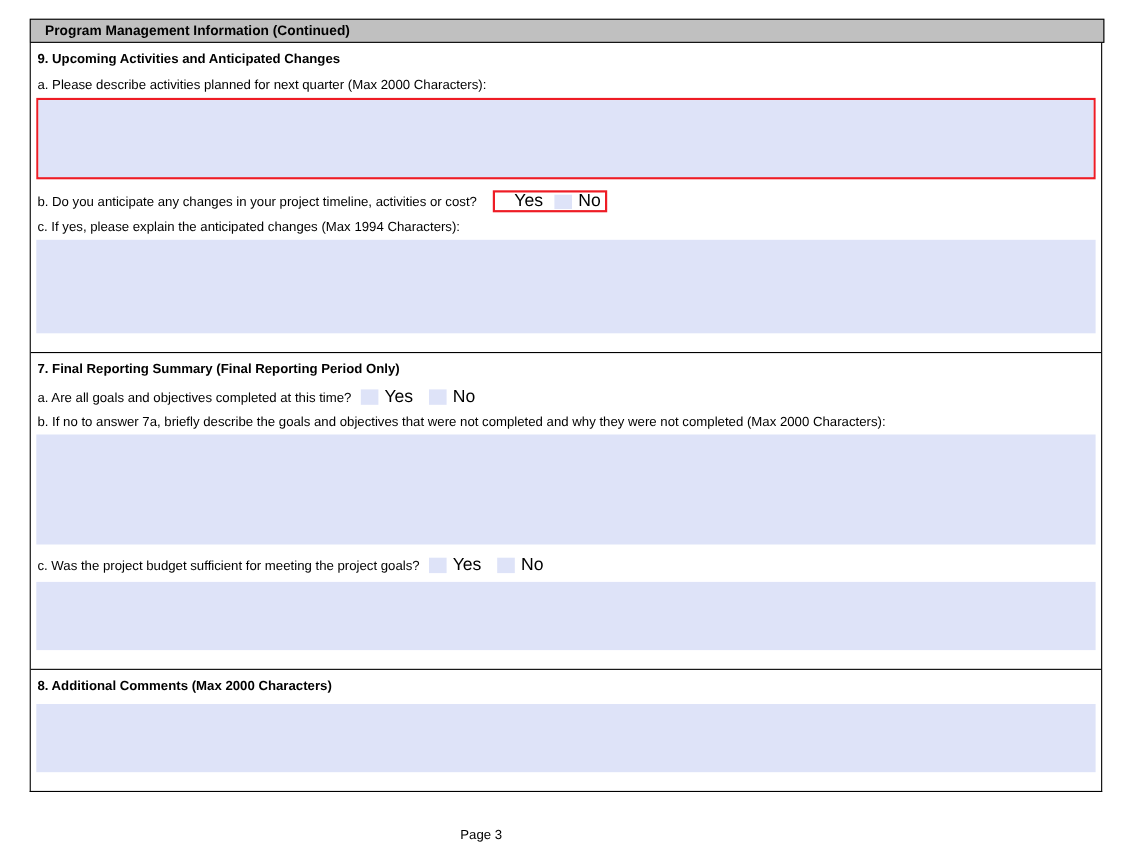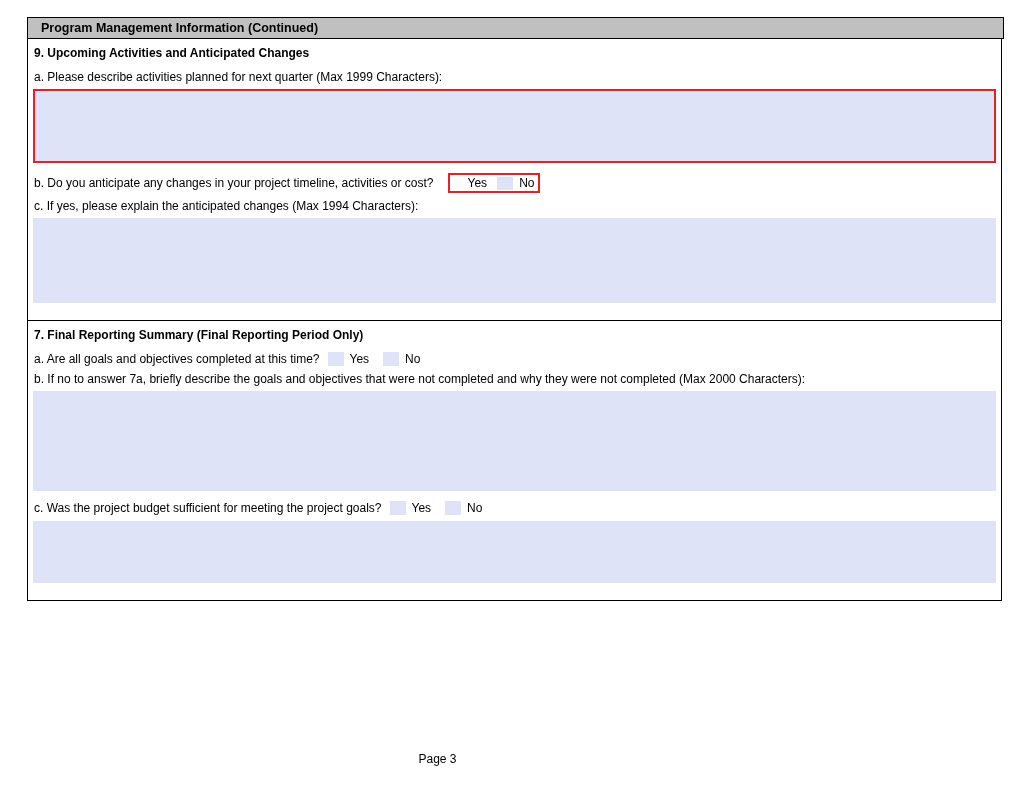--- a/index.html
+++ b/index.html
@@ -93,21 +93,21 @@
   }
   .checkbox {
     display: inline-block;
     width: 16px;
     height: 14px;
     background: #dee3f8;
     border: none;
     margin-right: 6px;
   }
   .choice-label {
-    font-size: 12px;
+    font-size: 16px;
   }
   .yesno-highlight {
     border: 2px solid #ee1c25;
     display: inline-flex;
     align-items: center;
     padding: 1px 4px 1px 4px;
     margin-left: 6px;
     box-sizing: border-box;
     height: 20px;
   }
@@ -138,21 +138,21 @@
 
 <div class="page">
 
   <div class="section-header">Program Management Information (Continued)</div>
 
   <div class="form-outer">
 
     <div class="block">
       <div class="sub-title">9. Upcoming Activities and Anticipated Changes</div>
 
-      <div class="q">a. Please describe activities planned for next quarter (Max 1999 Characters):</div>
+      <div class="q">a. Please describe activities planned for next quarter (Max 2000 Characters):</div>
 
       <div class="highlight-box">
         <div class="textbox h70"></div>
       </div>
 
       <div class="row-inline">
         <span class="label-text">b. Do you anticipate any changes in your project timeline, activities or cost?</span>
         <span class="yesno-highlight">
           <span class="choice first">
             <span class="checkbox"></span>
@@ -195,17 +195,21 @@
         </span>
         <span class="choice">
           <span class="checkbox"></span>
           <span class="choice-label">No</span>
         </span>
       </div>
 
       <div class="textbox h62"></div>
     </div>
 
+    <div class="block">
+      <div class="sub-title">8. Additional Comments (Max 2000 Characters)</div>
+      <div class="textbox h62"></div>
+    </div>
 
   </div>
 </div>
 
 <div class="footer">Page 3</div>
 
 </body></html>

